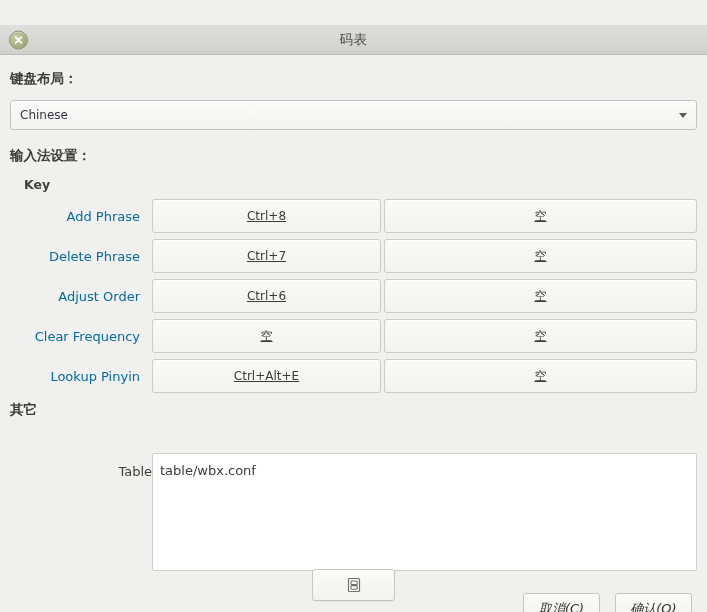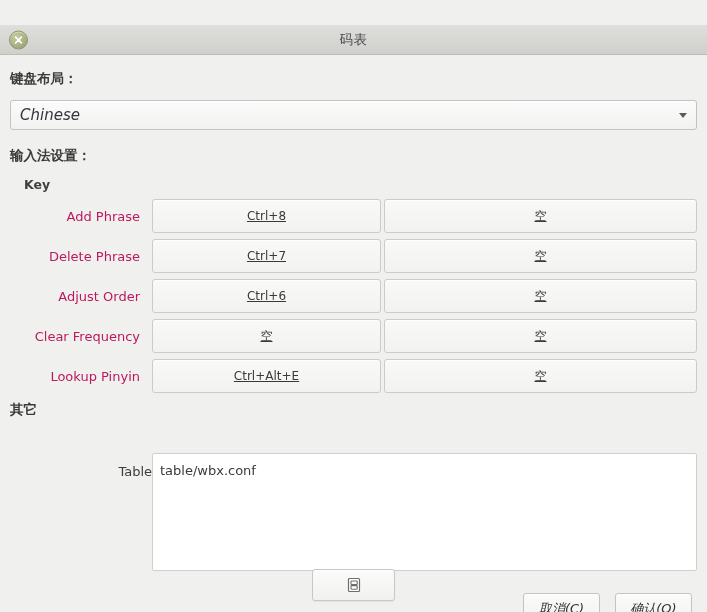--- a/index.html
+++ b/index.html
@@ -104,23 +104,22 @@
     border: 1px solid #c3c3c0;
     border-radius: 3px;
     display: flex;
     align-items: center;
     padding: 0 9px;
     cursor: pointer;
     box-shadow: inset 0 1px 0 #ffffff;
   }
   .combo-value {
     flex: 1 1 auto;
-    font-size: 15px;
+    font-size: 12px;
     color: #35353a;
-    font-style: italic;
   }
   .combo-arrow {
     flex: 0 0 auto;
     width: 0; height: 0;
     border-left: 4.5px solid transparent;
     border-right: 4.5px solid transparent;
     border-top: 5px solid #5a5a58;
   }
 
   
@@ -134,21 +133,21 @@
     display: flex;
     align-items: center;
     height: 40px;
   }
   .keyrow-label {
     flex: 0 0 142px;
     text-align: right;
     padding-right: 12px;
     box-sizing: border-box;
     font-size: 13px;
-    color: #be185d;
+    color: #0369a1;
     white-space: nowrap;
   }
   .keybtn {
     height: 34px;
     box-sizing: border-box;
     background: linear-gradient(to bottom, #f9f9f8 0%, #f2f2f1 100%);
     border: 1px solid #cccbc8;
     border-radius: 3px;
     display: flex;
     align-items: center;

